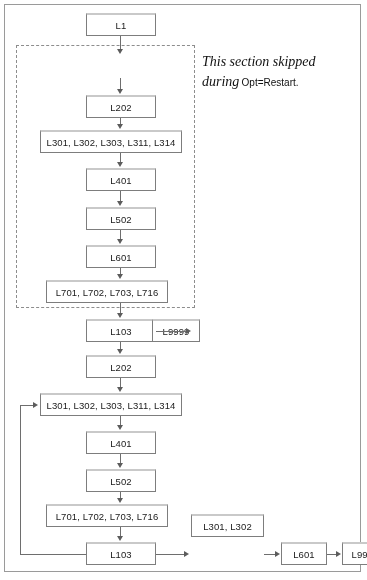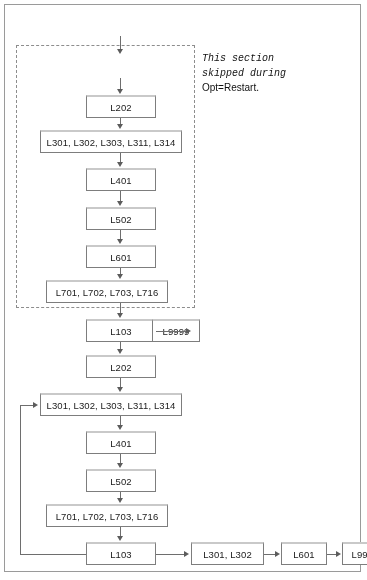--- a/index.html
+++ b/index.html
@@ -82,23 +82,23 @@
   #annotation {
     position: absolute;
     left: 202px;
     top: 52px;
     width: 120px;
     font-size: 8px;
     line-height: 1.45;
     color: #111111;
   }
   #annotation .ital {
-    font-family: Liberation Mono, monospace;
+    font-family: Liberation Serif, serif;
     font-style: italic;
-    font-size: 10px;
+    font-size: 14px;
   }
   #annotation .reg {
     font-family: "Liberation Sans", sans-serif;
     font-style: normal;
     font-size: 10px;
   }
 </style>
 </head>
 <body>
 
@@ -106,35 +106,36 @@
 
   <div id="page-frame"></div>
 
   <div id="skip-region"></div>
 
   <div id="annotation">
     <span class="ital">This section skipped during</span>
     <span class="reg">Opt=Restart.</span>
   </div>
 
+  <div class="node" style="left:86px; top:13px;  width:70px;">L1</div>
   <div class="node" style="left:86px; top:95px;  width:70px;">L202</div>
   <div class="node" style="left:40px; top:130px; width:142px;">L301, L302, L303, L311, L314</div>
   <div class="node" style="left:86px; top:168px; width:70px;">L401</div>
   <div class="node" style="left:86px; top:207px; width:70px;">L502</div>
   <div class="node" style="left:86px; top:245px; width:70px;">L601</div>
   <div class="node" style="left:46px; top:280px; width:122px;">L701, L702, L703, L716</div>
   <div class="node" style="left:86px; top:319px; width:70px;">L103</div>
   <div class="node" style="left:152px;top:319px; width:48px;">L9999</div>
   <div class="node" style="left:86px; top:355px; width:70px;">L202</div>
   <div class="node" style="left:40px; top:393px; width:142px;">L301, L302, L303, L311, L314</div>
   <div class="node" style="left:86px; top:431px; width:70px;">L401</div>
   <div class="node" style="left:86px; top:469px; width:70px;">L502</div>
   <div class="node" style="left:46px; top:504px; width:122px;">L701, L702, L703, L716</div>
   <div class="node" style="left:86px; top:542px; width:70px;">L103</div>
-  <div class="node" style="left:191px;top:542px; width:73px;">L301, L302</div>
+  <div class="node" style="left:191px;top:514px; width:73px;">L301, L302</div>
   <div class="node" style="left:281px;top:542px; width:46px;">L601</div>
   <div class="node" style="left:342px;top:542px; width:46px;">L9999</div>
 
   <div class="line vline" style="left:120px; top:36px;  height:14px;"></div>
   <div class="arrow-down" style="left:117px; top:49px;"></div>
 
   <div class="line vline" style="left:120px; top:78px;  height:12px;"></div>
   <div class="arrow-down" style="left:117px; top:89px;"></div>
 
   <div class="line vline" style="left:120px; top:118px; height:7px;"></div>

